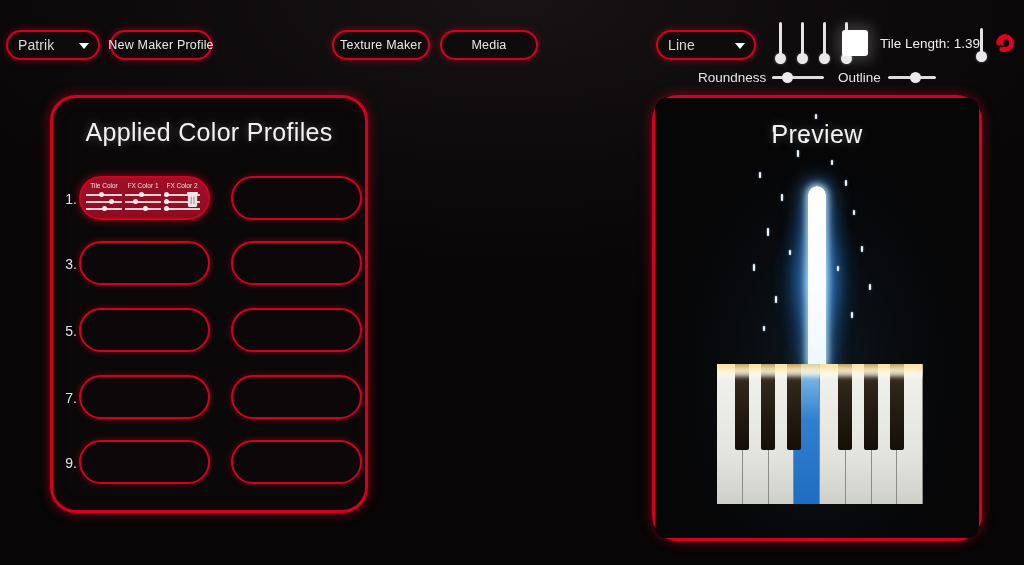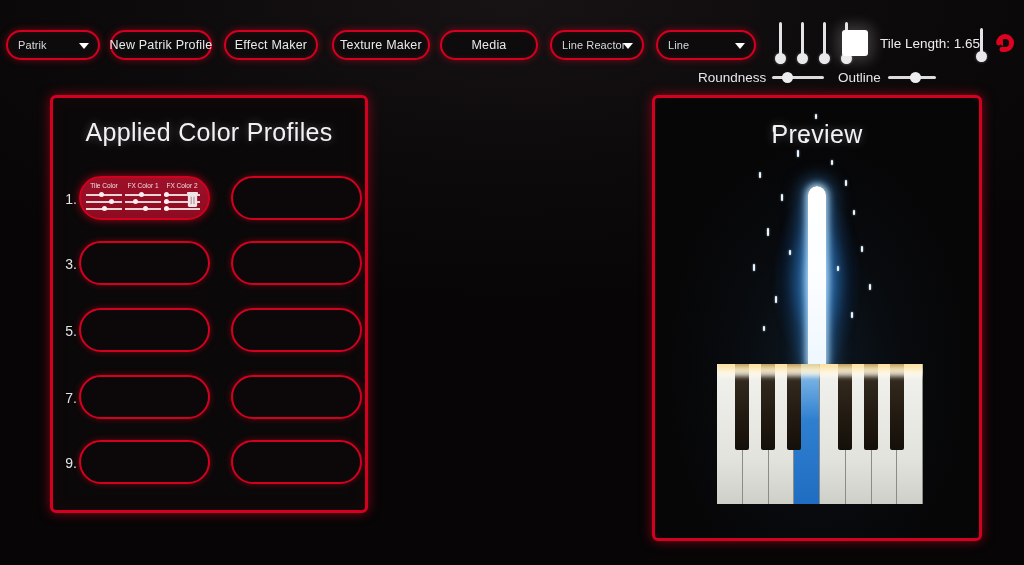--- a/index.html
+++ b/index.html
@@ -27,21 +27,21 @@
     border: 2px solid #d4001f;
     border-radius: 16px;
     background: #0e0b0c;
     color: #e9e9ea;
     box-shadow: 0 0 7px rgba(212,0,31,.55), inset 0 0 5px rgba(212,0,31,.18);
     white-space: nowrap;
   }
   .pill.btn { font-size: 12.5px; letter-spacing: .2px; }
   .pill.sel { justify-content: flex-start; padding: 0 24px 0 10px; }
   .pill.sel .selval {
-    font-size: 11px; color: #d8d8da; letter-spacing: .1px;
+    font-size: 14px; color: #d8d8da; letter-spacing: .1px;
   }
   .caret {
     position: absolute; right: 9px; top: 50%;
     width: 0; height: 0; margin-top: -2px;
     border-left: 5px solid transparent;
     border-right: 5px solid transparent;
     border-top: 6px solid #ffffff;
   }
 
   
@@ -84,21 +84,21 @@
   }
   .hsl .knb {
     position: absolute; top: 50%; margin-top: -5.5px; margin-left: -5.5px;
     width: 11px; height: 11px; border-radius: 50%; background: #ededf0;
   }
 
   
   .panel {
     position: absolute;
     border: 3px solid #d4001f;
-    border-radius: 6px;
+    border-radius: 26px;
     background: #0b0809;
     box-shadow: 0 0 12px rgba(212,0,31,.6), inset 0 0 16px rgba(160,0,24,.10);
     text-decoration: underline;
   }
   .panel-title {
     position: absolute; left: 0; width: 100%;
     text-align: center;
     color: #f2f2f4;
     font-size: 25px; font-weight: 400; letter-spacing: .3px;
     text-shadow: 0 0 10px rgba(255,255,255,.30);
@@ -206,39 +206,32 @@
 <div id="app">
 
   <div class="toolbar">
 
     <div class="pill sel" style="left:6px; top:30px; width:94px;">
       <span class="selval">Patrik</span>
       <span class="caret"></span>
     </div>
 
     <div class="pill btn" style="left:110px; top:30px; width:102px;">
-      <span>New Patrik Profile</span>
-    </div>
-
-    <div class="pill btn" style="left:224px; top:30px; width:94px;">
-      <span>Effect Maker</span>
-    </div>
+      <span>New Maker Profile</span>
+    </div>
+
 
     <div class="pill btn" style="left:332px; top:30px; width:98px;">
       <span>Texture Maker</span>
     </div>
 
     <div class="pill btn" style="left:440px; top:30px; width:98px;text-align:right;">
       <span>Media</span>
     </div>
 
-    <div class="pill sel" style="left:550px; top:30px; width:94px;">
-      <span class="selval">Line Reactor</span>
-      <span class="caret"></span>
-    </div>
 
     <div class="pill sel" style="left:656px; top:30px; width:100px;">
       <span class="selval">Line</span>
       <span class="caret"></span>
     </div>
 
     <div class="vgroup" style="left:774px; top:22px; gap:9px;">
       <div class="vsl">
           <div class="trk"></div>
           <div class="knb" style="top:31px;"></div>
@@ -252,21 +245,21 @@
           <div class="knb" style="top:31px;"></div>
         </div>
       <div class="vsl">
           <div class="trk"></div>
           <div class="knb" style="top:31px;"></div>
         </div>
     </div>
 
     <div class="swatch" style="left:842px; top:30px;"></div>
 
-    <div class="tlabel" style="left:880px; top:36px;">Tile Length: 1.65</div>
+    <div class="tlabel" style="left:880px; top:36px;">Tile Length: 1.39</div>
 
     <div class="vsl" style="position:absolute; left:975px; top:28px; height:34px;">
       <div class="trk"></div>
         <div class="knb" style="top:23px;"></div>
     </div>
 
     <div class="undo" style="left:991px; top:30px;">
       <svg viewBox="0 0 24 24" width="26" height="26" fill="none">
         <path d="M7 12a6 6 0 1 1 6 6H10" stroke="#e00020" stroke-width="4.5" stroke-linecap="round"></path>
         <path d="M11 5 L5.5 10.5 L11 15 Z" fill="#e00020"></path>

